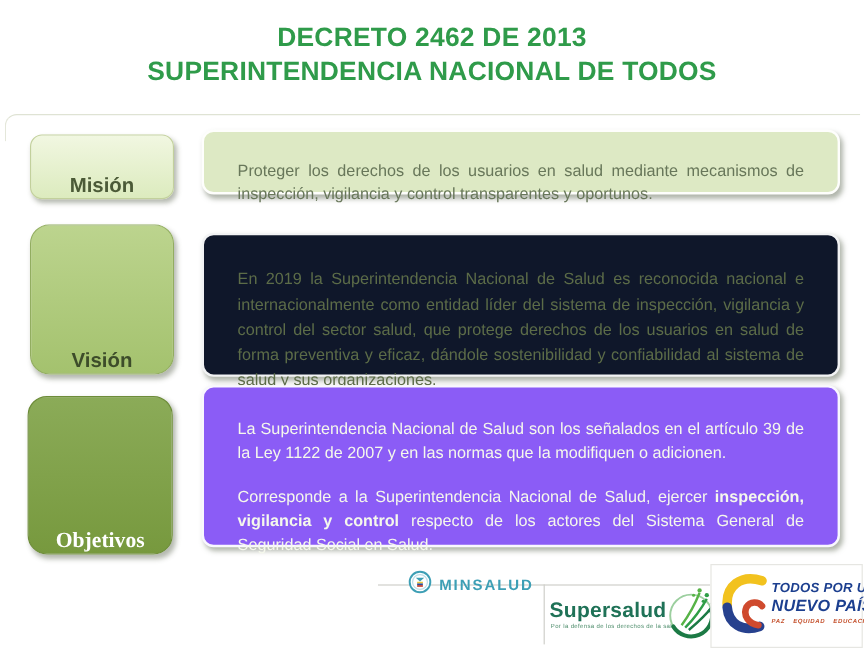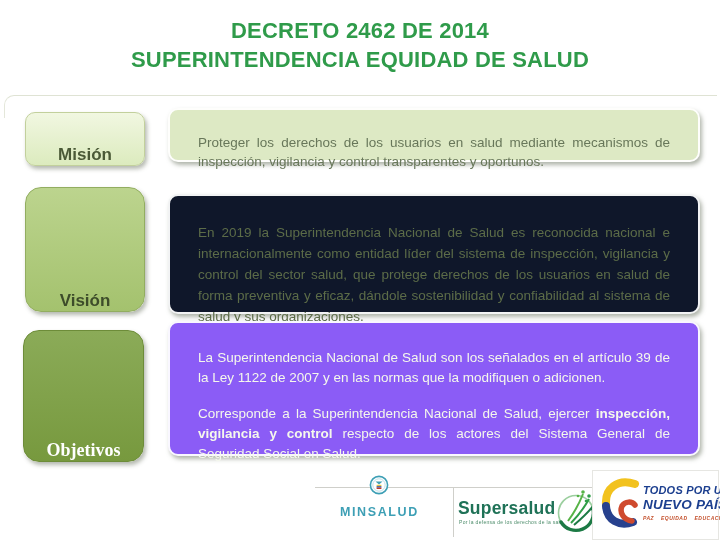--- a/index.html
+++ b/index.html
@@ -49,21 +49,21 @@
     font-size:13.5px;text-align:justify;
   }
   .tbox-mision{top:108px;height:54px;background:#dde9c4;color:#68775a;line-height:19px;}
   .tbox-vision{top:194px;height:120px;background:#0f172a;color:#5c6c48;line-height:21px;padding-top:10px;}
   .tbox-objetivos{top:321px;height:135px;background:#8b5cf6;color:#f5f8ec;line-height:20px;padding-top:9px;}
   .tbox p{margin:16px;}
   
   .hrule{position:absolute;left:315px;top:487px;width:277px;height:1px;background:#cfcfca;}
   .vrule{position:absolute;left:453px;top:487px;width:1px;height:50px;background:#cfcfca;}
   .minsalud{
-    position:absolute;left:340px;top:475px;display:flex;align-items:center;gap:6px;flex-direction:column;
+    position:absolute;left:340px;top:475px;display:flex;align-items:center;gap:6px;
   }
   .minsalud-label{color:#3d9fb5;font-weight:bold;font-size:12.5px;letter-spacing:1.6px;}
   .supersalud{position:absolute;left:458px;top:489px;width:145px;height:48px;}
   .supersalud-label{
     position:absolute;left:0;top:9px;font-size:17.5px;font-weight:bold;color:#1f7257;letter-spacing:0.2px;
   }
   .supersalud-tagline{
     position:absolute;left:1px;top:30px;font-size:5px;color:#4c8c6a;letter-spacing:0.3px;white-space:nowrap;
   }
   .supersalud-logo{position:absolute;left:95px;top:-4px;}
@@ -76,22 +76,22 @@
   .np-line1{font-size:11px;font-weight:bold;letter-spacing:0.2px;line-height:13px;white-space:nowrap;}
   .np-line2{font-size:13.5px;font-weight:bold;letter-spacing:0.2px;line-height:15px;white-space:nowrap;}
   .np-tagline{font-size:5px;font-weight:bold;color:#c4502c;letter-spacing:0.5px;word-spacing:5px;margin-top:3px;white-space:nowrap;}
 </style>
 </head>
 <body>
 
 <div class="slide">
 
   <div class="title">
-    <div>DECRETO 2462 DE 2014</div>
-    <div>SUPERINTENDENCIA EQUIDAD DE SALUD</div>
+    <div>DECRETO 2462 DE 2013</div>
+    <div>SUPERINTENDENCIA NACIONAL DE TODOS</div>
   </div>
 
   <div class="frame"></div>
 
   <div class="pill pill-mision">
     <span>Misión</span>
   </div>
   <div class="tbox tbox-mision">
     <p>Proteger los derechos de los usuarios en salud mediante mecanismos de inspección, vigilancia y control transparentes y oportunos.</p>
   </div>

